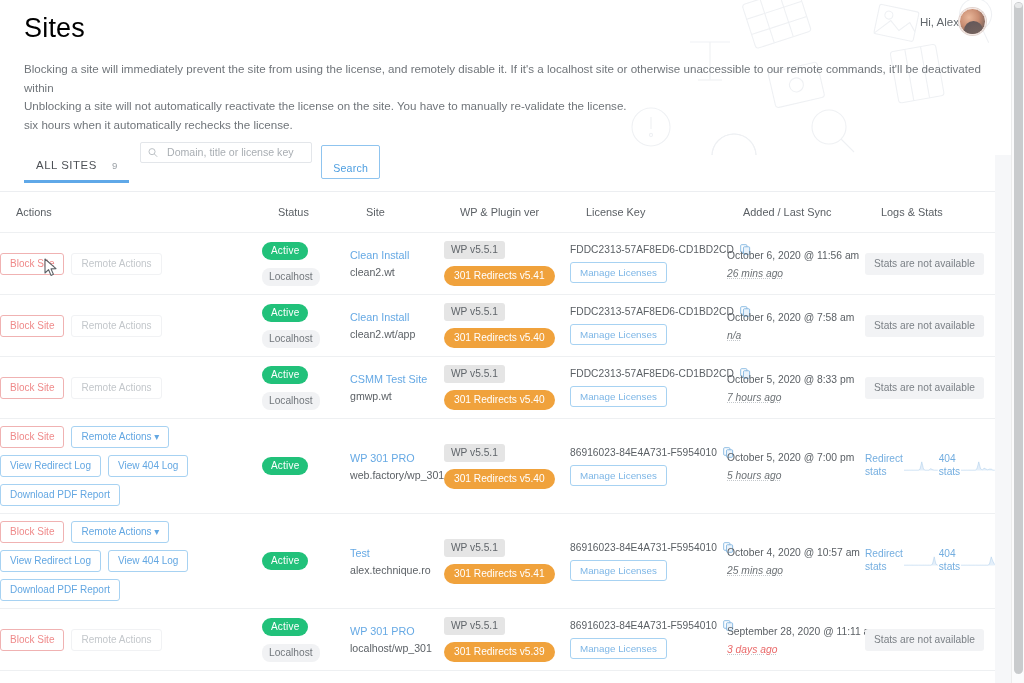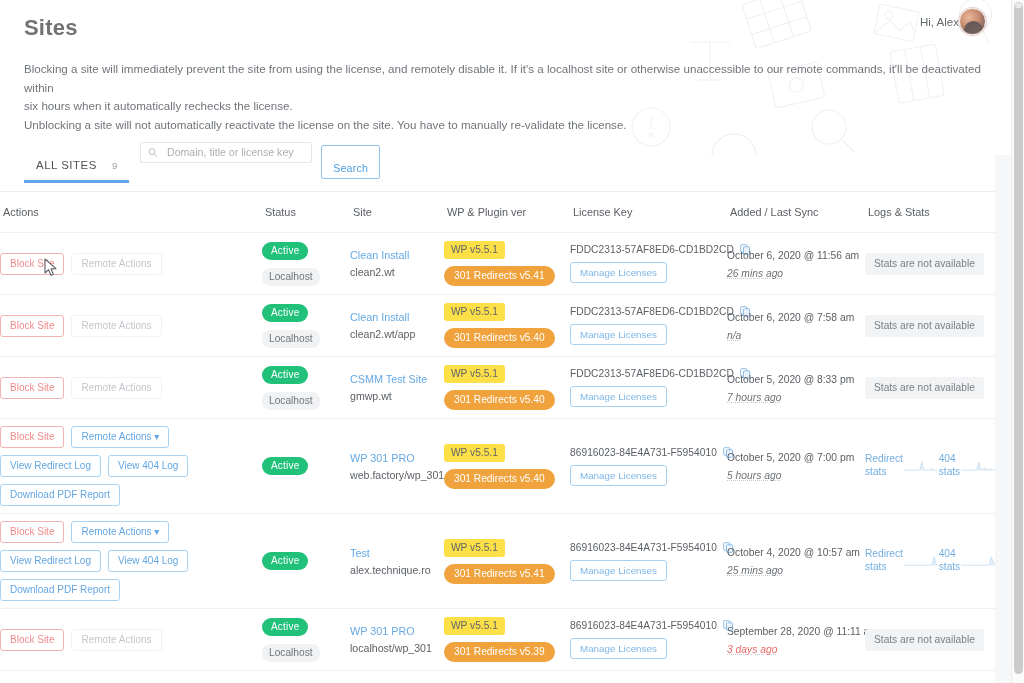--- a/index.html
+++ b/index.html
@@ -15,21 +15,21 @@
   }
   #app { position: relative; width: 1024px; height: 683px; overflow: hidden; background:#fff; }
 
   
   .watermarks { position:absolute; inset:0 0 auto 0; height:155px; pointer-events:none; z-index:0; }
   .wm { position:absolute; stroke:#eef0f3; fill:none; stroke-width:1.1px; opacity:.95; }
 
   
   .page-head { position:relative; z-index:2; padding: 10px 24px 0 24px; }
   .page-title {
-    font-size: 22px; font-weight: 700; color: #737373; letter-spacing:.2px;
+    font-size: 27px; font-weight: 400; color: #000000; letter-spacing:.2px;
     margin: 5px 0 0 0; line-height: 26px;
   }
   .user-area {
     position:absolute; top:8px; right:38px; display:flex; align-items:center; z-index:3;
   }
   .user-greet { font-size: 11.5px; color:#63686d; }
   .avatar {
     width:27px; height:27px; border-radius:50%;
     background: radial-gradient(circle at 36% 34%, #e9b79a 0%, #c98d72 42%, #8e6f63 70%, #5c5a62 100%);
     border:1.5px solid #f2e3dd; box-shadow:0 0 0 1px #e2d4cf;
@@ -76,21 +76,21 @@
   }
 
   
   .table-shell { position:relative; z-index:2; margin-top: 8px; border-top:1px solid #eceef1; background:#fafbfc; }
   .table { width: 995px; background:#fff; }
   .thead {
     display:flex; align-items:center; height: 41px;
     font-size: 10.9px; color:#5b6065; background:#fff;
     border-bottom:1px solid #eef0f2;
   }
-  .thead .th { padding-left: 3px; }
+  .thead .th { padding-left: 16px; }
 
   .col-actions   { width: 262px; padding-left: 22px; }
   .col-status    { width: 88px;  }
   .col-site      { width: 94px;  }
   .col-wp        { width: 126px; }
   .col-license   { width: 157px; }
   .col-added     { width: 138px; }
   .col-logs      { width: 130px; }
 
   .row {
@@ -120,21 +120,21 @@
     padding: 3px 7px; border-radius:8px; margin-top:8px; line-height:12px;
   }
   .status-stack { align-items:flex-start; }
 
   
   .site-link { color:#66a9e4; font-size:10.8px; text-decoration:none; cursor:pointer; line-height:14px; }
   .site-host { color:#5c6166; font-size:10.6px; margin-top:4px; line-height:13px; }
 
   
   .chip-wp {
-    display:inline-block; background:#fde047; color:#60656a; font-size:10.2px;
+    display:inline-block; background:#e5e5e5; color:#60656a; font-size:10.2px;
     padding: 3px 7px; border-radius:3px; line-height:12px; align-self:flex-start;
   }
   .chip-plugin {
     display:inline-block; background:#f0a23c; color:#fff; font-size:10.2px;
     padding: 4px 10px; border-radius:11px; line-height:12px; margin-top:7px; align-self:flex-start;
     white-space:nowrap;
   }
 
   
   .lic-line { display:flex; align-items:center; gap:6px; }
@@ -237,22 +237,22 @@
     <h1 class="page-title">Sites</h1>
   </div>
 
   <div class="user-area">
     <span class="user-greet">Hi, Alex</span>
     <span class="avatar"></span>
   </div>
 
   <div class="intro">
     <p>Blocking a site will immediately prevent the site from using the license, and remotely disable it. If it's a localhost site or otherwise unaccessible to our remote commands, it'll be deactivated within</p>
+    <p>Unblocking a site will not automatically reactivate the license on the site. You have to manually re-validate the license.</p>
     <p>six hours when it automatically rechecks the license.</p>
-    <p>Unblocking a site will not automatically reactivate the license on the site. You have to manually re-validate the license.</p>
   </div>
 
   <div class="toolbar">
     <div class="tab">
       <span>ALL SITES</span>
       <span class="count">9</span>
     </div>
     <div class="search-wrap">
       <div class="search-box">
         <svg class="search-icon" width="11" height="11" viewBox="0 0 16 16">

